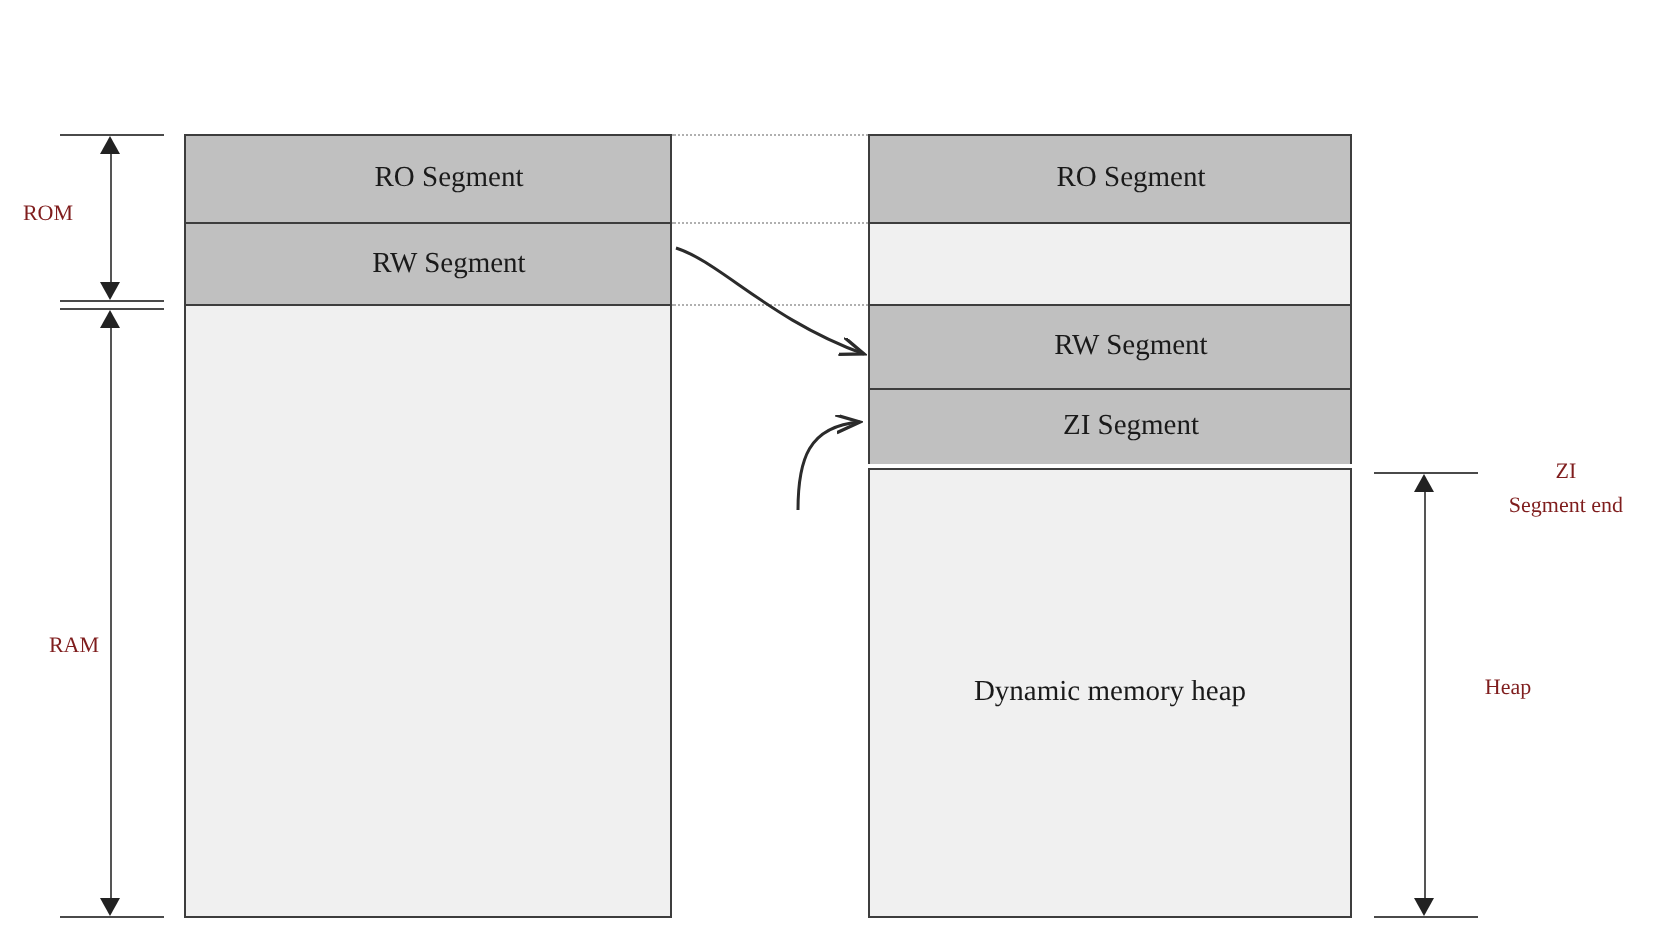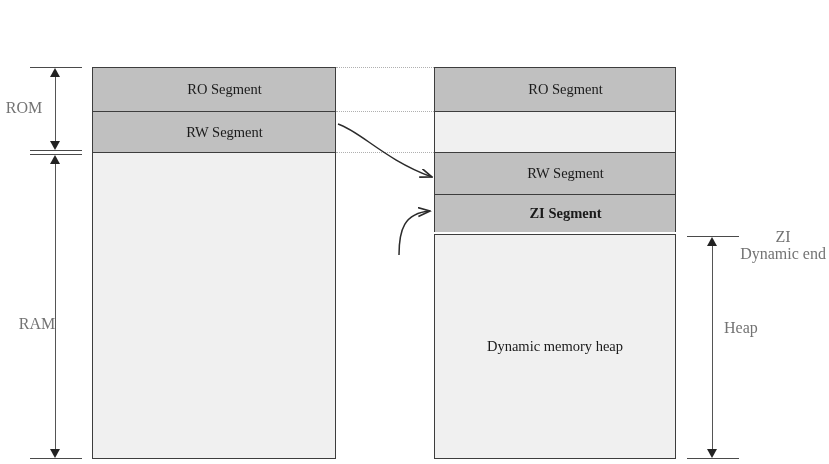--- a/index.html
+++ b/index.html
@@ -69,23 +69,23 @@
     border-right: 5px solid transparent;
     border-bottom: 9px solid #222222;
   }
   .arrow-down {
     border-left: 5px solid transparent;
     border-right: 5px solid transparent;
     border-top: 9px solid #222222;
   }
   .dim-label {
     position: absolute;
-    font-size: 16px;
+    font-size: 11px;
     line-height: 17px;
-    color: #737373;
+    color: #7f1d1d;
     text-align: center;
     white-space: pre-line;
   }
   #curves { position: absolute; left: 0; top: 0; }
 </style>
 </head>
 <body>
 
 <div id="canvas">
 
@@ -112,21 +112,21 @@
   </div>
 
   <div class="seg seg-light seg-top" style="left:434px; top:111px; width:242px; height:41px;">
     <span></span>
   </div>
 
   <div class="seg seg-gray seg-top" style="left:434px; top:152px; width:242px; height:42px;">
     <span>RW Segment</span>
   </div>
 
-  <div class="seg seg-gray seg-top" style="left:434px; top:194px; width:242px; height:38px;font-weight:bold;">
+  <div class="seg seg-gray seg-top" style="left:434px; top:194px; width:242px; height:38px;">
     <span>ZI Segment</span>
   </div>
 
   <div class="seg seg-light seg-top seg-bottom" style="left:434px; top:234px; width:242px; height:225px;">
     <span>Dynamic memory heap</span>
   </div>
 
   <svg id="curves" width="829" height="464">
     <defs>
       <marker id="ah" markerWidth="9" markerHeight="9" refX="8" refY="3" orient="auto" markerUnits="strokeWidth">
@@ -151,17 +151,17 @@
   <div class="arrowhead arrow-down" style="left:50px; top:449px;"></div>
   <div class="dim-label" style="left:15px; top:315px; width:44px;">RAM</div>
 
   <div class="tick" style="left:687px; top:236px; width:52px;"></div>
   <div class="tick" style="left:687px; top:458px; width:52px;"></div>
   <div class="vline" style="left:712px; top:239px; height:217px;"></div>
   <div class="arrowhead arrow-up" style="left:707px; top:237px;"></div>
   <div class="arrowhead arrow-down" style="left:707px; top:449px;"></div>
 
   <div class="dim-label" style="left:738px; top:228px; width:90px;">ZI
-Dynamic end</div>
+Segment end</div>
 
-  <div class="dim-label" style="left:724px; top:319px; width:60px; text-align:left;">Heap</div>
+  <div class="dim-label" style="left:724px; top:336px; width:60px; text-align:center;">Heap</div>
 
 </div>
 
 </body></html>

